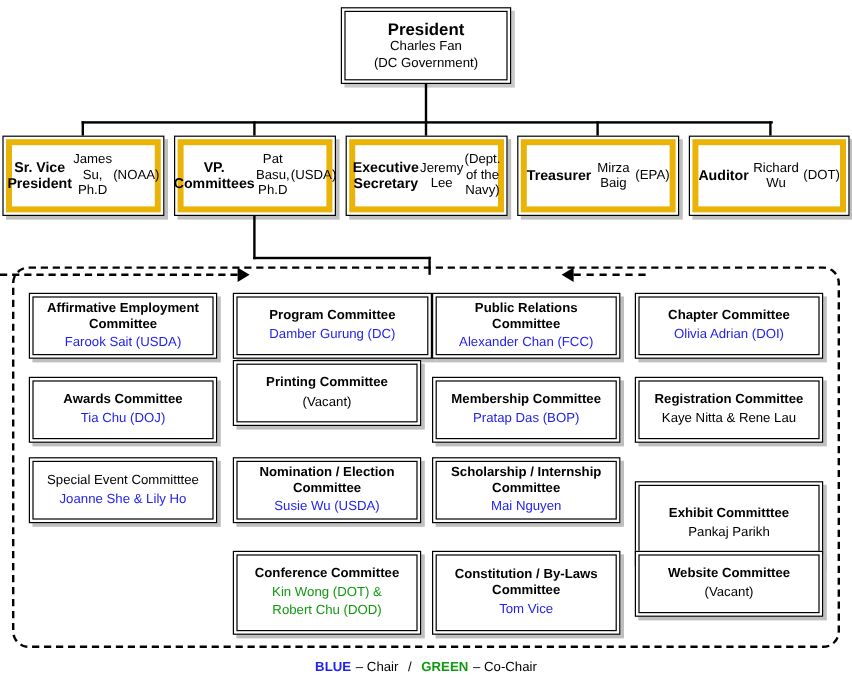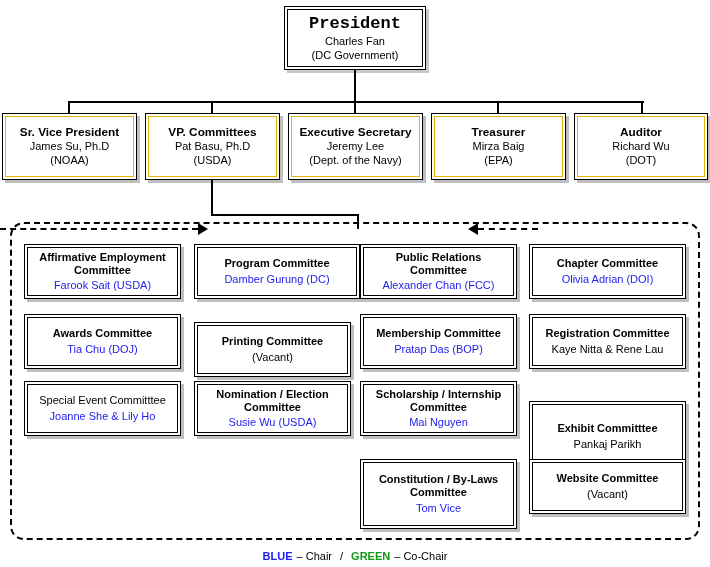--- a/index.html
+++ b/index.html
@@ -54,33 +54,33 @@
     border: 1px solid #000000;
     width: 100%;
     height: 100%;
     box-sizing: border-box;
     display: flex;
     flex-direction: column;
     align-items: center;
     justify-content: center;
     gap: 1px;
   }
-  .node.exec .title { font-size: 17px; font-family: Liberation Mono, monospace; }
+  .node.exec .title { font-size: 14px; }
 
   
   .node.officer {
     padding: 2px;
   }
   .node.officer > .inner {
-    border: 1px solid #eab308;
+    border: 5px solid #eab308;
     width: 100%;
     height: 100%;
     box-sizing: border-box;
     display: flex;
-    flex-direction: column;
+    flex-direction: row;
     align-items: center;
     justify-content: center;
     gap: 1px;
   }
   .node.officer .title { font-size: 11.8px; }
   .node.officer .sub { font-size: 11px; }
 
   
   .node.committee {
     padding: 2px;
@@ -261,21 +261,21 @@
     </div>
   </div>
 
   <div class="node committee" style="left:24px; top:314px; width:157px; height:55px;">
     <div class="inner">
       <div class="title">Awards Committee</div>
       <div class="sub chair">Tia Chu (DOJ)</div>
     </div>
   </div>
 
-  <div class="node committee" style="left:194px; top:322px; width:157px; height:55px;">
+  <div class="node committee" style="left:194px; top:300px; width:157px; height:55px;">
     <div class="inner">
       <div class="title">Printing Committee</div>
       <div class="sub none">(Vacant)</div>
     </div>
   </div>
 
   <div class="node committee" style="left:360px; top:314px; width:157px; height:55px;">
     <div class="inner">
       <div class="title">Membership Committee</div>
       <div class="sub chair">Pratap Das (BOP)</div>
@@ -310,20 +310,27 @@
     </div>
   </div>
 
   <div class="node committee" style="left:529px; top:381px; width:157px; height:71px;margin-top:20px;">
     <div class="inner">
       <div class="title">Exhibit Committtee</div>
       <div class="sub none">Pankaj Parikh</div>
     </div>
   </div>
 
+  <div class="node committee" style="left:194px; top:459px; width:157px; height:70px;">
+    <div class="inner">
+      <div class="title">Conference Committee</div>
+      <div class="sub cochair">Kin Wong (DOT) &amp;</div>
+      <div class="sub cochair">Robert Chu (DOD)</div>
+    </div>
+  </div>
 
   <div class="node committee" style="left:360px; top:459px; width:157px; height:70px;">
     <div class="inner">
       <div class="title">Constitution / By-Laws Committee</div>
       <div class="sub chair">Tom Vice</div>
     </div>
   </div>
 
   <div class="node committee" style="left:529px; top:459px; width:157px; height:55px;">
     <div class="inner">

